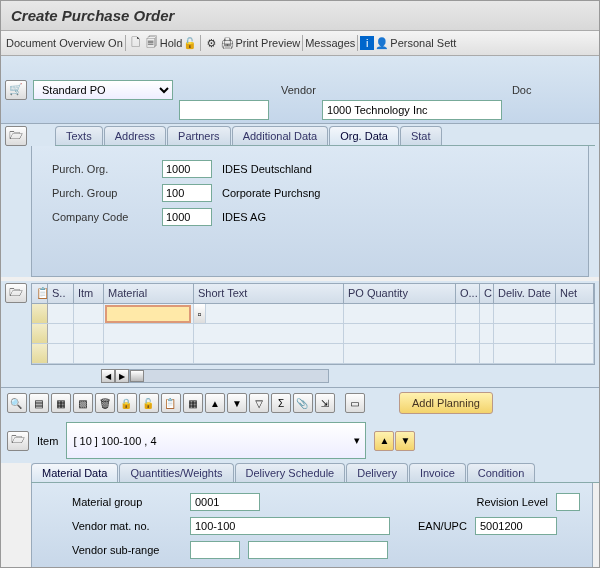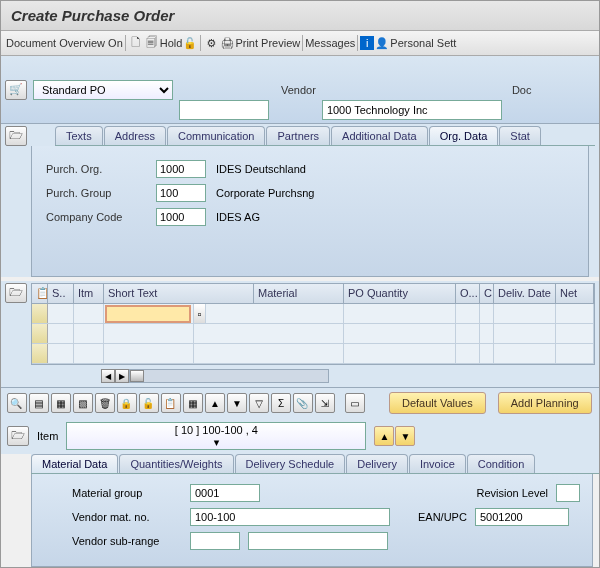--- a/index.html
+++ b/index.html
@@ -10,40 +10,40 @@
   .ticon { width:16px; height:16px; display:inline-flex; align-items:center; justify-content:center; font-size:11px; cursor:pointer;}
   .doc-header { background: linear-gradient(#d9e6f2,#c4d6ea); padding: 3px 4px; display:flex; align-items:center; gap:6px; border-bottom:1px solid #9ab;}
   .cart-btn, .fold-btn { width:22px; height:20px; background:linear-gradient(#fefefe,#dcdcdc); border:1px solid #888; border-radius:2px; display:inline-flex; align-items:center; justify-content:center; cursor:pointer;}
   select.std, input.std { height:20px; border:1px solid #7a9; background:linear-gradient(#fff,#eef); padding:1px 4px; font-size:11px;}
   input.std { background:#fff;margin-top:41px;}
   .lbl { color:#333;}
   .header-body { background:#d9e6f2; padding:2px 4px 0 4px; display:flex; gap:4px;}
   .tabbar { display:flex; margin-left:24px; border-bottom:1px solid #8aa; background:#d9e6f2;}
   .tab { padding:3px 10px; background:linear-gradient(#e8eef5,#cedbe8); border:1px solid #9ab; border-bottom:none; border-radius:4px 4px 0 0; margin-right:1px; cursor:pointer; color:#336;}
   .tab.active { background:linear-gradient(#f4f7fb,#d9e6f2); font-weight:normal; color:#003;}
-  .org-panel { background:linear-gradient(#dce8f4,#c6d6e8); margin:0 6px 0 30px; border:1px solid #9ab; border-top:none; padding:14px 14px; }
+  .org-panel { background:linear-gradient(#dce8f4,#c6d6e8); margin:0 6px 0 30px; border:1px solid #9ab; border-top:none; padding:14px 20px; }
   .org-row { display:flex; align-items:center; margin-bottom:6px; gap:10px;}
   .org-row .flabel { width:100px; color:#333;}
   .org-row input { width:50px; height:18px; border:1px solid #7a9; background:#fff; padding:1px 3px; text-align:left;}
   .grid-area { background:#d9e6f2; padding:2px 4px; display:flex; gap:2px; margin-top:4px;}
   .grid { background:#eaf1f7; border:1px solid #9ab; margin-left:2px; flex:1;}
   .grid-head { display:flex; background:linear-gradient(#e6edf5,#d2dde9); border-bottom:1px solid #9ab;}
   .gh { border-right:1px solid #9ab; padding:3px 4px; color:#335; font-size:11px; overflow:hidden; white-space:nowrap;}
   .grid-row { display:flex; height:20px; border-bottom:1px solid #c2d0de;}
   .gc { border-right:1px solid #c2d0de; height:100%; overflow:hidden;}
   .rowhdr { width:16px; background:linear-gradient(#f2ecc8,#e4d99a); border-right:1px solid #aaa;}
   .mat-input { width:86px; height:18px; margin:1px; border:2px solid #d97; background:#ffe9a8;}
   .hscroll { background:#d9e6f2; padding:2px 0 4px 100px; display:flex; align-items:center; gap:0;}
   .scrbtn{ width:14px;height:14px;background:linear-gradient(#fff,#ccc);border:1px solid #888;display:inline-flex;align-items:center;justify-content:center;font-size:8px;cursor:pointer;}
   .scrtrack{ width:200px;height:14px;background:#cfd9e5;border:1px solid #9ab;}
   .btnrow { background:#d9e6f2; padding:4px 6px; display:flex; align-items:center; gap:2px; border-top:1px solid #9ab;}
   .mini{ width:20px;height:20px;background:linear-gradient(#fdfdfd,#dedede);border:1px solid #888;border-radius:2px;display:inline-flex;align-items:center;justify-content:center;cursor:pointer;font-size:10px;}
   .bigbtn{ height:22px; padding:0 12px; background:linear-gradient(#fff2b0,#f3d36b); border:1px solid #b98; border-radius:3px; font-size:11px; color:#432; cursor:pointer; display:inline-flex; align-items:center;}
   .item-row { background:#d9e6f2; padding:4px 6px; display:flex; align-items:center; gap:8px;}
-  .item-sel { width:300px; height:28px; border:1px solid #7a9; background:linear-gradient(#fff,#eef); padding:1px 6px; display:flex; justify-content:space-between; align-items:center; cursor:pointer;flex-direction:column;}
+  .item-sel { width:300px; height:37px; border:1px solid #7a9; background:linear-gradient(#fff,#eef); padding:1px 6px; display:flex; justify-content:space-between; align-items:center; cursor:pointer;}
   .spin { display:flex; gap:1px;}
   .spin .mini{ background:linear-gradient(#fff2b0,#f3d36b); border-color:#b98;}
   .detail-tabs { display:flex; margin-left:30px; background:#d9e6f2; border-bottom:1px solid #8aa;}
   .detail-panel { background:linear-gradient(#dce8f4,#c6d6e8); margin:0 6px 0 30px; border:1px solid #9ab; border-top:none; padding:10px 12px;}
   .drow{ display:flex; align-items:center; margin-bottom:6px; gap:8px;padding-left:28px;}
   .drow .dl{ width:110px;}
   .drow input{ height:18px; border:1px solid #7a9; background:#fff; padding:1px 4px;}
 </style>
 </head>
 <body>
@@ -79,21 +79,20 @@
   <input class="std" style="width: 180px;" value="1000 Technology Inc">
   <span class="lbl" style="margin-left:4px;">Doc</span>
 </div>
 
 <div class="header-body">
   <div class="fold-btn">🗁</div>
   <div style="flex:1;">
     <div class="tabbar">
       <div class="tab">Texts</div>
       <div class="tab">Address</div>
-      <div class="tab">Communication</div>
       <div class="tab">Partners</div>
       <div class="tab">Additional Data</div>
       <div class="tab active">Org. Data</div>
       <div class="tab">Stat</div>
     </div>
     <div class="org-panel" style="margin-left:0;">
       <div class="org-row">
         <span class="flabel">Purch. Org.</span>
         <input value="1000" style="">
         <span>IDES Deutschland</span>
@@ -113,22 +112,22 @@
   </div>
 </div>
 
 <div class="grid-area">
   <div class="fold-btn" style="align-self:flex-start;">🗁</div>
   <div class="grid">
     <div class="grid-head">
       <div class="gh" style="width:16px;">📋</div>
       <div class="gh" style="width:26px;">S..</div>
       <div class="gh" style="width:30px;">Itm</div>
+      <div class="gh" style="width:90px;">Material</div>
       <div class="gh" style="width:150px;">Short Text</div>
-      <div class="gh" style="width:90px;">Material</div>
       <div class="gh" style="width:112px;">PO Quantity</div>
       <div class="gh" style="width:24px;">O...</div>
       <div class="gh" style="width:14px;">C</div>
       <div class="gh" style="width:62px;">Deliv. Date</div>
       <div class="gh" style="flex:1;">Net</div>
     </div>
     <div class="grid-row">
       <div class="gc rowhdr"></div>
         <div class="gc" style="width:26px;"></div>
         <div class="gc" style="width:30px;"></div>
@@ -187,21 +186,20 @@
   <div class="mini">▦</div>
   <div class="mini">▲</div>
   <div class="mini">▼</div>
   <div class="mini">▽</div>
   <div class="mini">Σ</div>
   <div class="mini">📎</div>
   <div class="mini">⇲</div>
   <div style="width:6px;"></div>
   <div class="mini">▭</div>
   <div style="flex:0 0 20px;"></div>
-  <div class="bigbtn">Default Values</div>
   <div style="width:8px;"></div>
   <div class="bigbtn">Addl Planning</div>
 </div>
 
 <div class="item-row">
   <div class="fold-btn">🗁</div>
   <span>Item</span>
   <div class="item-sel">
     <span>[ 10 ] 100-100 , 4</span>
       <span>▾</span>
@@ -226,20 +224,20 @@
     <input style="width: 70px;" value="0001">
     <span style="flex:1"></span>
     <span>Revision Level</span>
     <input style="width: 24px;" value="">
   </div>
   <div class="drow">
     <span class="dl">Vendor mat. no.</span>
     <input style="width: 200px;" value="100-100">
     <span style="flex:0 0 12px"></span>
     <span>EAN/UPC</span>
-    <input style="width: 94px; " value="5001200">
+    <input style="width: 82px; " value="5001200">
   </div>
   <div class="drow">
     <span class="dl">Vendor sub-range</span>
     <input style="width: 50px;" value="">
     <input style="width: 140px;">
   </div>
 </div>
 
 </body></html>

